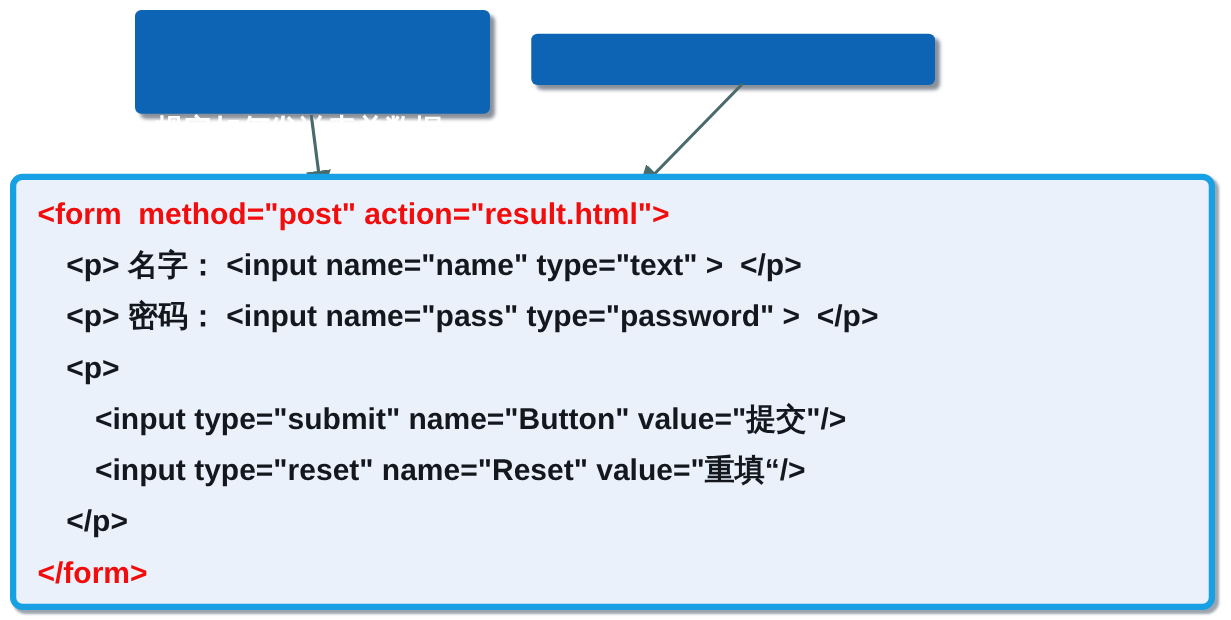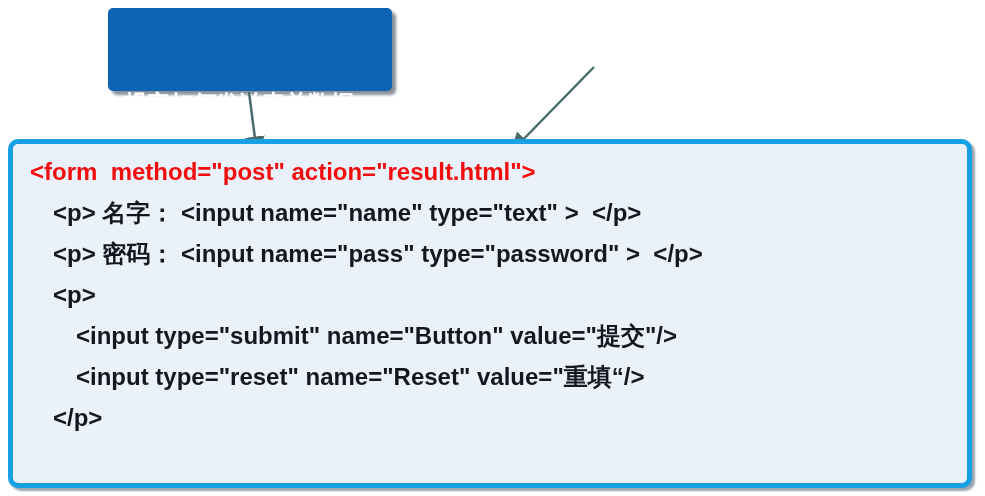--- a/index.html
+++ b/index.html
@@ -69,34 +69,38 @@
 </head>
 <body>
 
 <div class="canvas">
 
   <div class="callout callout-left">
     <div>规定如何发送表单数据</div>
     <div>常用值：get  | post</div>
   </div>
 
+  <div class="callout callout-right">
+    <div>表示向何处发送表单数据</div>
+  </div>
 
   <svg class="arrows" viewBox="0 0 985 496" xmlns="http://www.w3.org/2000/svg">
     <defs>
       <marker id="arrowhead" markerWidth="9" markerHeight="9" refX="7" refY="4" orient="auto">
         <path d="M0,0 L8,4 L0,8 z" fill="#4a6b6c"></path>
       </marker>
     </defs>
     <line x1="249" y1="92" x2="257" y2="154" stroke="#4a6b6c" stroke-width="2.5" marker-end="url(#arrowhead)"></line>
     <line x1="594" y1="67" x2="512" y2="151" stroke="#4a6b6c" stroke-width="2.5" marker-end="url(#arrowhead)"></line>
   </svg>
 
   <div class="codebox">
     <div class="code-line red">&lt;form  method="post" action="result.html"&gt;</div>
     <div class="code-line indent1">&lt;p&gt; 名字： &lt;input name="name" type="text" &gt;  &lt;/p&gt;</div>
     <div class="code-line indent1">&lt;p&gt; 密码： &lt;input name="pass" type="password" &gt;  &lt;/p&gt;</div>
     <div class="code-line indent1">&lt;p&gt;</div>
     <div class="code-line indent2">&lt;input type="submit" name="Button" value="提交"/&gt;</div>
     <div class="code-line indent2">&lt;input type="reset" name="Reset" value="重填“/&gt;</div>
     <div class="code-line indent1">&lt;/p&gt;</div>
+    <div class="code-line red">&lt;/form&gt;</div>
   </div>
 
 </div>
 
 </body></html>

